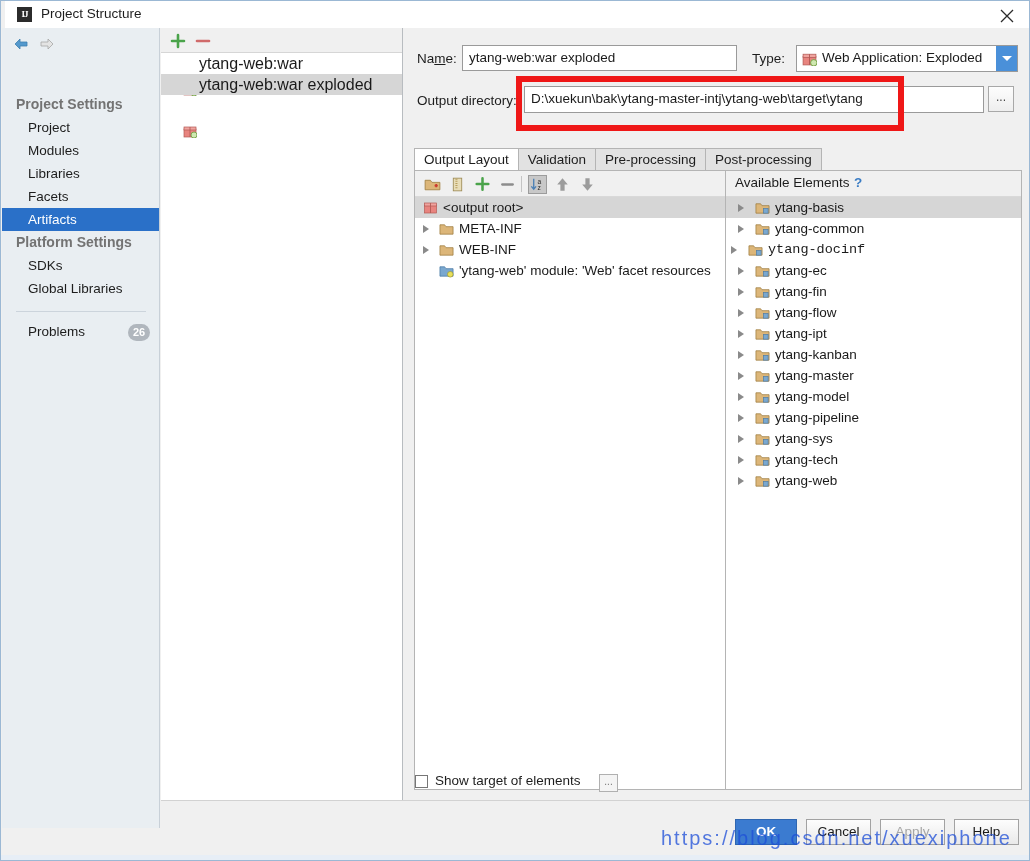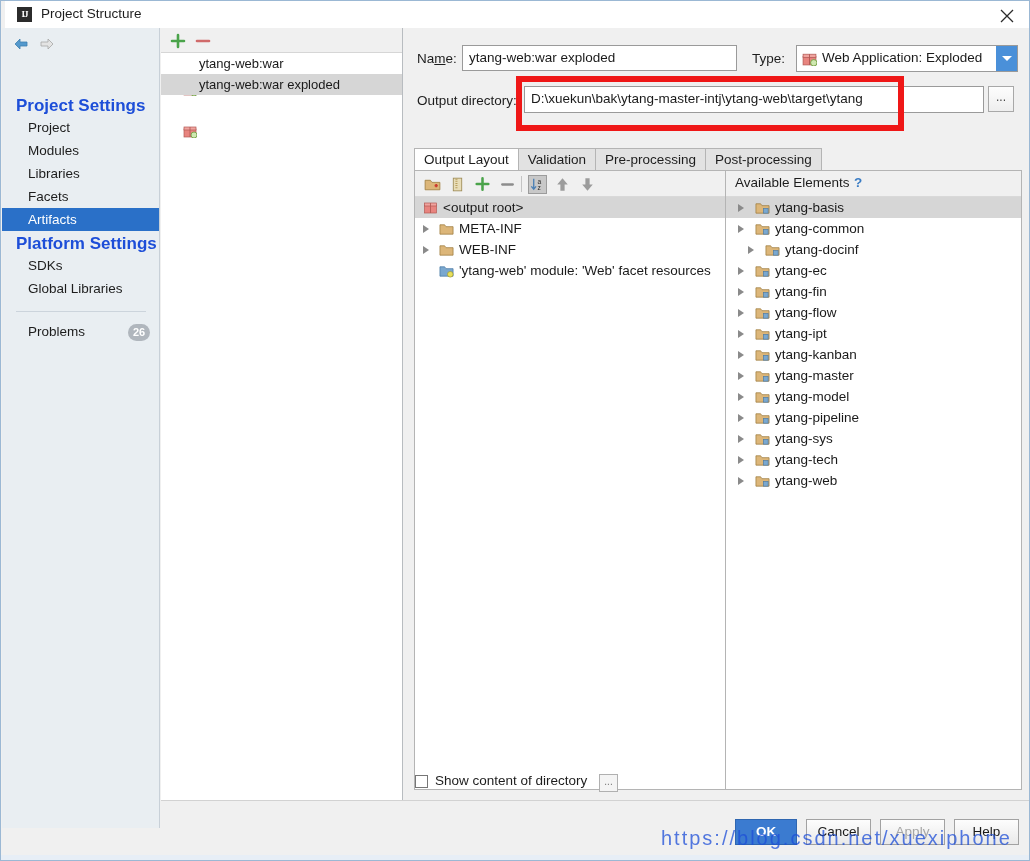--- a/index.html
+++ b/index.html
@@ -72,23 +72,23 @@
     position: absolute; top: 8px;
     width: 18px; height: 16px;
     cursor: pointer;
   }
   .nav-back { left: 10px; }
   .nav-fwd  { left: 36px; }
 
   .side-group {
     position: absolute;
     left: 14px;
-    font-size: 17px;
+    font-size: 14px;
     font-weight: bold;
-    color: #1d4ed8;
+    color: #737373;
     white-space: nowrap;
   }
   .side-item {
     position: absolute;
     left: 0;
     width: 157px;
     height: 23px;
     line-height: 23px;
     padding-left: 26px;
     box-sizing: border-box;
@@ -155,21 +155,21 @@
   .tb-plus  { left: 8px; }
   .tb-minus { left: 33px; }
 
   .artifact-item {
     position: absolute;
     left: 0;
     width: 241px; height: 21px;
     line-height: 21px;
     padding-left: 20px;
     box-sizing: border-box;
-    font-size: 13px;
+    font-size: 16px;
     white-space: nowrap;
     cursor: pointer;
   }
   .artifact-item.selected { background: #d6d6d6; }
   .artifact-icon {
     position: absolute;
     left: 22px;
     width: 14px; height: 14px;
   }
 
@@ -637,21 +637,21 @@
             <span class="tree-label" style="left: 49px;">ytang-basis</span>
           </div>
           <div class="tree-row" style="left: 311px; top: 47px; width: 295px;">
             <span class="tw-expander" style="left: 10px; top: 6px;"></span>
             <svg class="tree-icon" width="15" height="13" viewBox="0 0 16 13" style="left: 29px; top: 4px;">
               <path d="M1 2 L6 2 L7.4 4 L15 4 L15 12 L1 12 Z" fill="#dcb679" stroke="#9d7c3f" stroke-width="0.8"></path>
               <rect x="9" y="7" width="5" height="5" fill="#7aa8cf" stroke="#4a7aa5" stroke-width="0.7"></rect>
             </svg>
             <span class="tree-label" style="left: 49px;">ytang-common</span>
           </div>
-          <div class="tree-row" style="left: 321px; top: 68px; width: 295px;">
+          <div class="tree-row" style="left: 304px; top: 68px; width: 295px; font-family: Liberation Mono, monospace;">
             <span class="tw-expander" style="left: 10px; top: 6px;"></span>
             <svg class="tree-icon" width="15" height="13" viewBox="0 0 16 13" style="left: 29px; top: 4px;">
               <path d="M1 2 L6 2 L7.4 4 L15 4 L15 12 L1 12 Z" fill="#dcb679" stroke="#9d7c3f" stroke-width="0.8"></path>
               <rect x="9" y="7" width="5" height="5" fill="#7aa8cf" stroke="#4a7aa5" stroke-width="0.7"></rect>
             </svg>
             <span class="tree-label" style="left: 49px;">ytang-docinf</span>
           </div>
           <div class="tree-row" style="left: 311px; top: 89px; width: 295px;">
             <span class="tw-expander" style="left: 10px; top: 6px;"></span>
             <svg class="tree-icon" width="15" height="13" viewBox="0 0 16 13" style="left: 29px; top: 4px;">
@@ -739,21 +739,21 @@
               <rect x="9" y="7" width="5" height="5" fill="#7aa8cf" stroke="#4a7aa5" stroke-width="0.7"></rect>
             </svg>
             <span class="tree-label" style="left: 49px;">ytang-web</span>
           </div>
         </div>
 
     </div>
 
     <div class="show-content-row">
       <div class="checkbox-box" style="left:1px; top:3px"></div>
-      <div class="lbl" style="left:21px; top:1px">Show content of directory</div>
+      <div class="lbl" style="left:21px; top:1px">Show target of elements</div>
       <div style="position:absolute; left:185px; top:2px; width:17px; height:16px; border:1px solid #b0b0b0; background:#f4f4f4; font-size:10px; color:#777; text-align:center; line-height:14px; cursor:pointer;">...</div>
     </div>
 
   </div>
 
   <div class="buttonbar">
     <div class="btn primary" style="left:574px; width:62px">OK</div>
     <div class="btn" style="left:645px; width:65px">Cancel</div>
     <div class="btn disabled" style="left:719px; width:65px">Apply</div>
     <div class="btn" style="left:793px; width:65px">Help</div>

